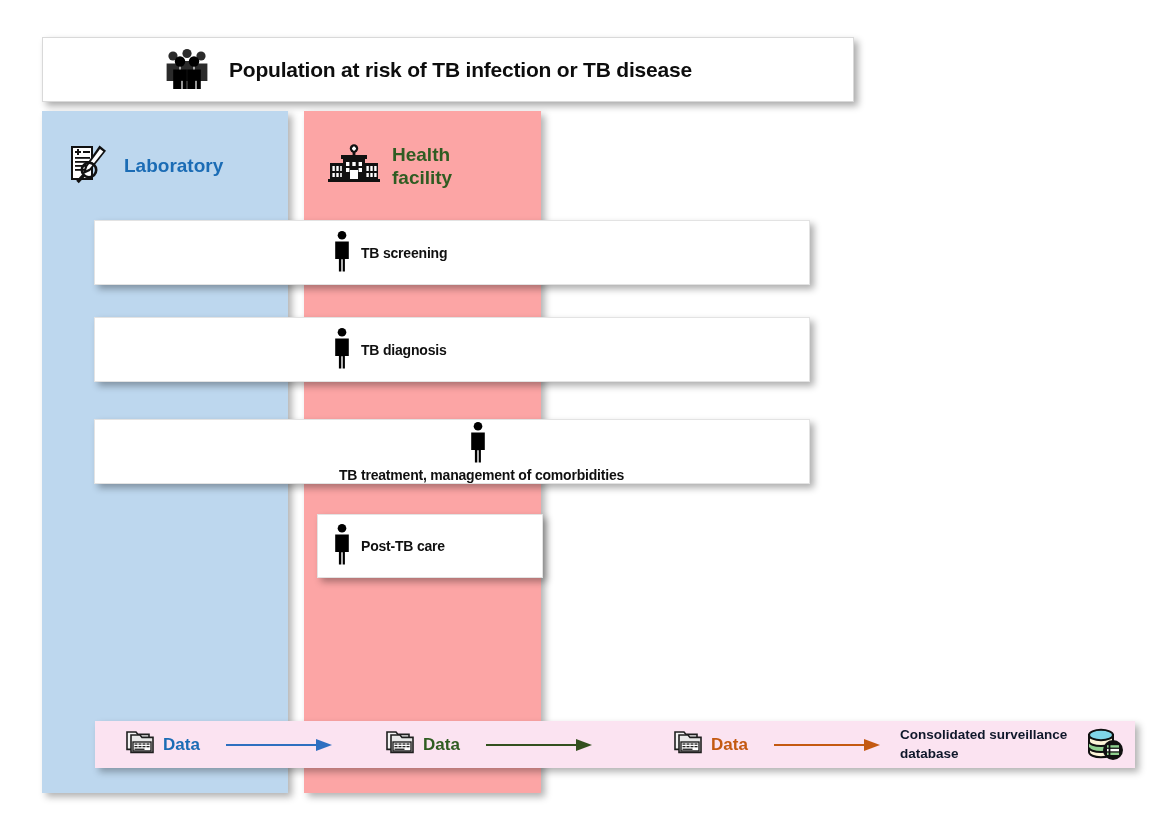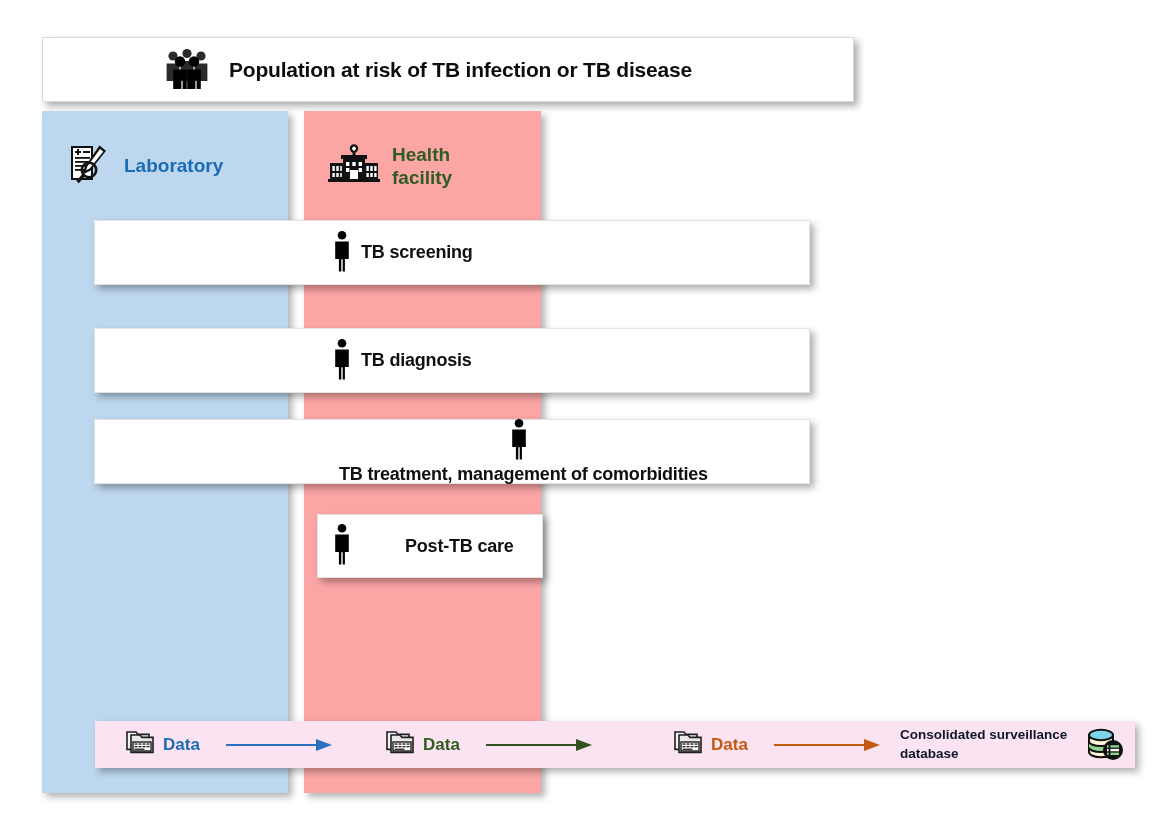--- a/index.html
+++ b/index.html
@@ -45,31 +45,31 @@
   .hf-label{color:#2f5c22;margin-left:12px;}
   .hh-label{color:#c45911;margin-left:14px;font-size:15.5px;line-height:1.28;width:150px;}
 
   
   .row{
     position:absolute;background:#ffffff;border:1px solid #e3e3e3;
     box-shadow:4px 4px 7px rgba(0,0,0,0.32);
     display:flex;align-items:center;
   }
   .row .ptxt{
-    font-size:18px;font-weight:bold;color:#101010;margin-left:8px;letter-spacing:-0.2px;
+    font-size:14px;font-weight:bold;color:#101010;margin-left:8px;letter-spacing:-0.2px;
   }
   .row .pico{margin-left:0px;}
   .r-screening{left:94px;top:220px;width:714px;height:63px;}
   .r-screening .inner{margin-left:236px;display:flex;align-items:center;}
-  .r-diagnosis{left:94px;top:328px;width:714px;height:63px;}
+  .r-diagnosis{left:94px;top:317px;width:714px;height:63px;}
   .r-diagnosis .inner{margin-left:236px;display:flex;align-items:center;}
   .r-treatment{left:94px;top:419px;width:714px;height:63px;}
   .r-treatment .inner{margin-left:236px;display:flex;align-items:center;flex-direction:column;}
   .r-post{left:317px;top:514px;width:224px;height:62px;}
-  .r-post .inner{margin-left:13px;display:flex;align-items:center;gap:44px;}
+  .r-post .inner{margin-left:13px;display:flex;align-items:center;}
   .r-death{left:317px;top:606px;width:485px;height:62px;}
   .r-death .inner{margin-left:13px;display:flex;align-items:center;}
 
   
   .databar{
     position:absolute;left:95px;top:721px;width:1040px;height:47px;
     background:#fbe3f1;
     box-shadow:4px 4px 7px rgba(0,0,0,0.30);
     display:flex;align-items:center;
   }

